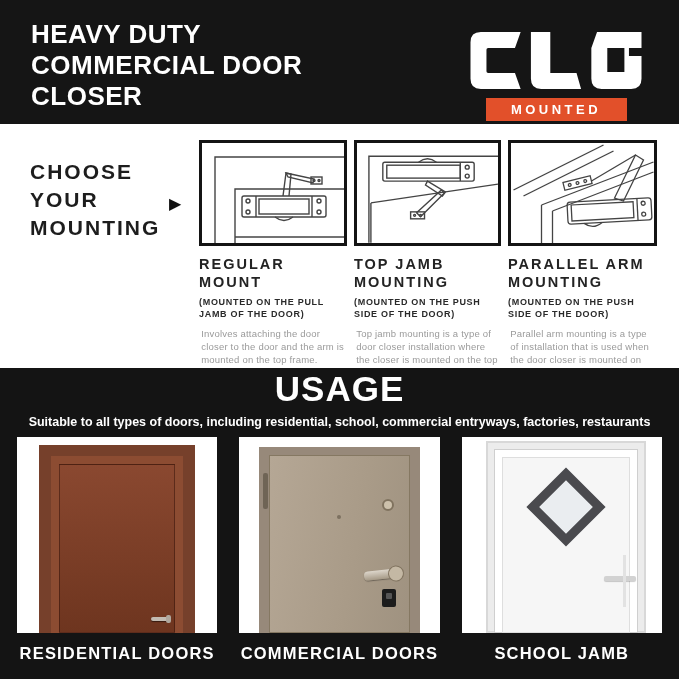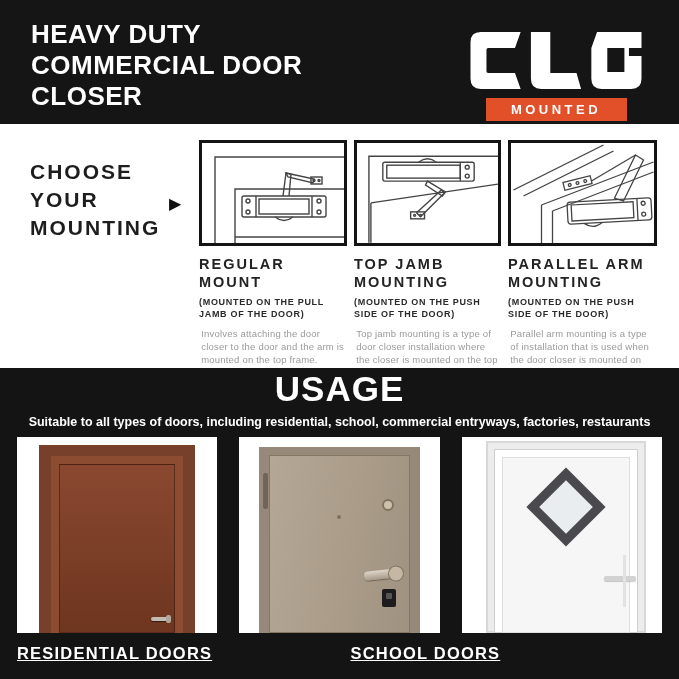--- a/index.html
+++ b/index.html
@@ -33,21 +33,21 @@
 
   
   .usage { position:absolute; top:368px; left:0; width:679px; height:311px; background:#141414; color:#fff; }
   .usage-title { margin-top:1px; text-align:center; font-size:35px; font-weight:700; letter-spacing:1px; }
   .usage-subtitle { margin:1px auto 0; width:640px; text-align:center; font-size:12.5px; font-weight:700;
                     line-height:24px; white-space:pre-line; }
   .door-cards, .door-labels { position:absolute; left:17px; width:645px; display:flex; gap:22px; }
   .door-cards { top:69px; height:196px; }
   .door-card { flex:1; background:#fff; position:relative; overflow:hidden; }
   .door-labels { top:276px; }
-  .door-label { flex:1; font-size:16.5px; font-weight:700; letter-spacing:1.2px; color:#fff;text-decoration:underline; }
+  .door-label { flex:1; text-align:center; font-size:16.5px; font-weight:700; letter-spacing:1.2px; color:#fff; }
 
   
   .res-frame1 { position:absolute; left:22px; right:22px; top:8px; bottom:0; background:#76402B; }
   .res-frame2 { position:absolute; left:34px; right:34px; top:19px; bottom:0; background:#8C4C32; }
   .res-slab   { position:absolute; left:42px; right:42px; top:27px; bottom:0;
                 background:linear-gradient(#8A4830,#6E351F); border:1px solid rgba(40,10,5,.45); }
   .res-handle { position:absolute; right:48px; bottom:12px; width:18px; height:4px; background:#C2BBB2;
                 border-radius:2px; box-shadow:0 1px 1px rgba(0,0,0,.5); }
   .res-handle:after { content:""; position:absolute; right:-2px; top:-2px; width:5px; height:8px;
                 background:#AFA79D; border-radius:2px; }
@@ -228,17 +228,18 @@
         <div class="sch-frame2"></div>
         <div class="sch-slab"></div>
         <div class="sch-diamond"></div>
         <div class="sch-handle"></div>
         <div class="sch-strip"></div>
       </div>
     </div>
 
     <div class="door-labels">
       <div class="door-label">RESIDENTIAL DOORS</div>
-      <div class="door-label">SCHOOL DOORS</div>
+      <div class="door-label">COMMERCIAL DOORS</div>
+      <div class="door-label">SCHOOL JAMB</div>
     </div>
   </div>
 
 </div>
 
 </body></html>

